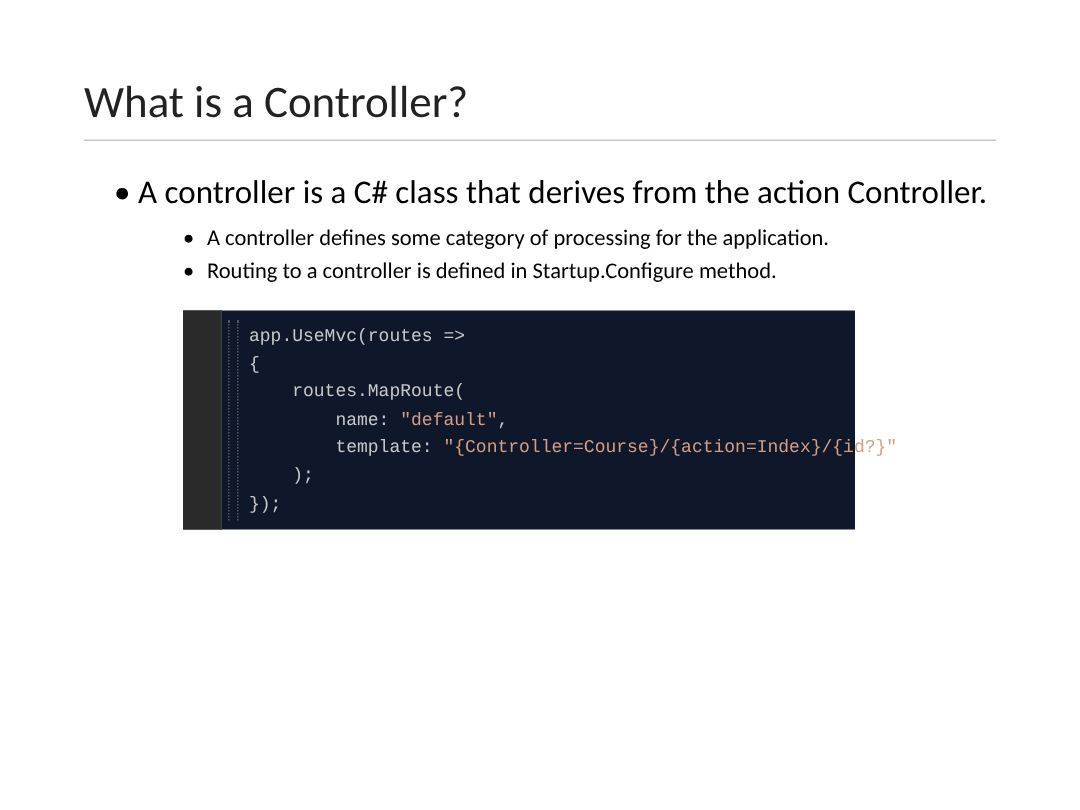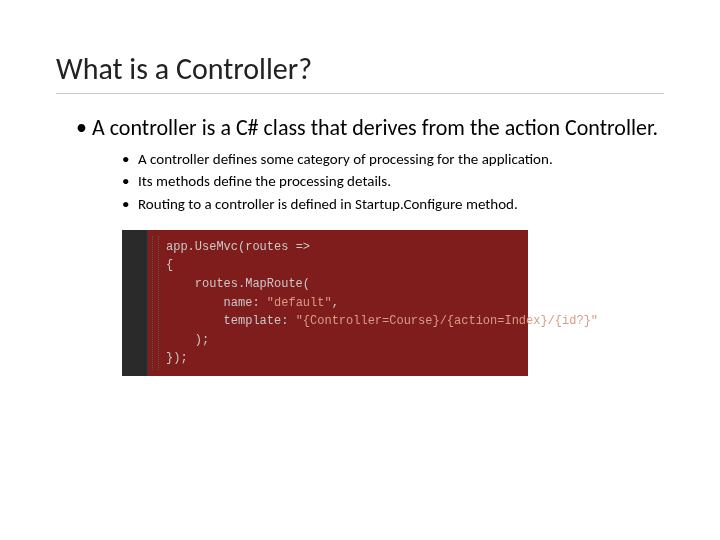--- a/index.html
+++ b/index.html
@@ -5,41 +5,40 @@
   * { box-sizing: border-box; margin: 0; padding: 0; }
   html, body { width: 720px; height: 540px; background: #fff; font-family: Calibri, "Segoe UI", Arial, sans-serif; color: #000; }
   .slide { width: 720px; height: 540px; padding: 50px 56px 20px 56px; position: relative; }
   .title { font-size: 30px; font-weight: 400; color: #222; border-bottom: 1px solid #c8c8c8; padding-bottom: 6px; margin-bottom: 20px; }
   .bullets-l1 { list-style: none; padding-left: 20px; }
   .bullets-l1 > li { font-size: 22px; line-height: 1.25; margin-bottom: 10px; position: relative; padding-left: 16px; }
   .bullets-l1 > li::before { content: "•"; position: absolute; left: 0; top: 0; }
   .bullets-l2 { list-style: none; padding-left: 30px; margin-top: 8px; }
   .bullets-l2 > li { font-size: 15px; line-height: 1.25; margin-bottom: 4px; position: relative; padding-left: 16px; }
   .bullets-l2 > li::before { content: "•"; position: absolute; left: 0; top: 0; }
-  .code-block { margin: 16px 0 0 66px; width: 406px; background: #7f1d1d; font-family: Consolas, "Courier New", monospace; font-size: 12px; line-height: 1.55; position: relative; padding: 8px 8px 8px 44px; }
+  .code-block { margin: 16px 0 0 66px; width: 448px; background: #0f172a; font-family: Consolas, "Courier New", monospace; font-size: 12px; line-height: 1.55; position: relative; padding: 8px 8px 8px 44px; }
   .gutter { position: absolute; left: 0; top: 0; bottom: 0; width: 26px; background: #2a2a2a; border-right: 1px solid #3a3a3a; }
   .guides { position: absolute; left: 30px; top: 0; bottom: 0; width: 12px; }
   .guide-line { position: absolute; top: 6px; bottom: 6px; width: 0; border-left: 1px dotted #555; }
   .code-content { color: #d4d4d4; white-space: pre; }
   .k-str { color: #d69d85; }
   .k-gray { color: #c8c8c8; }
 </style>
 </head>
 <body>
 
 <div class="slide">
 
   <h1 class="title">What is a Controller?</h1>
 
   <ul class="bullets-l1">
     <li>
       <span>A controller is a C# class that derives from the action Controller.</span>
       <ul class="bullets-l2">
         <li><span>A controller defines some category of processing for the application.</span></li>
-        <li><span>Its methods define the processing details.</span></li>
         <li><span>Routing to a controller is defined in Startup.Configure method.</span></li>
       </ul>
     </li>
   </ul>
 
   <div class="code-block">
     <div class="gutter"></div>
     <div class="guides">
       <div class="guide-line" style="left:0"></div>
       <div class="guide-line" style="left:6px"></div>

